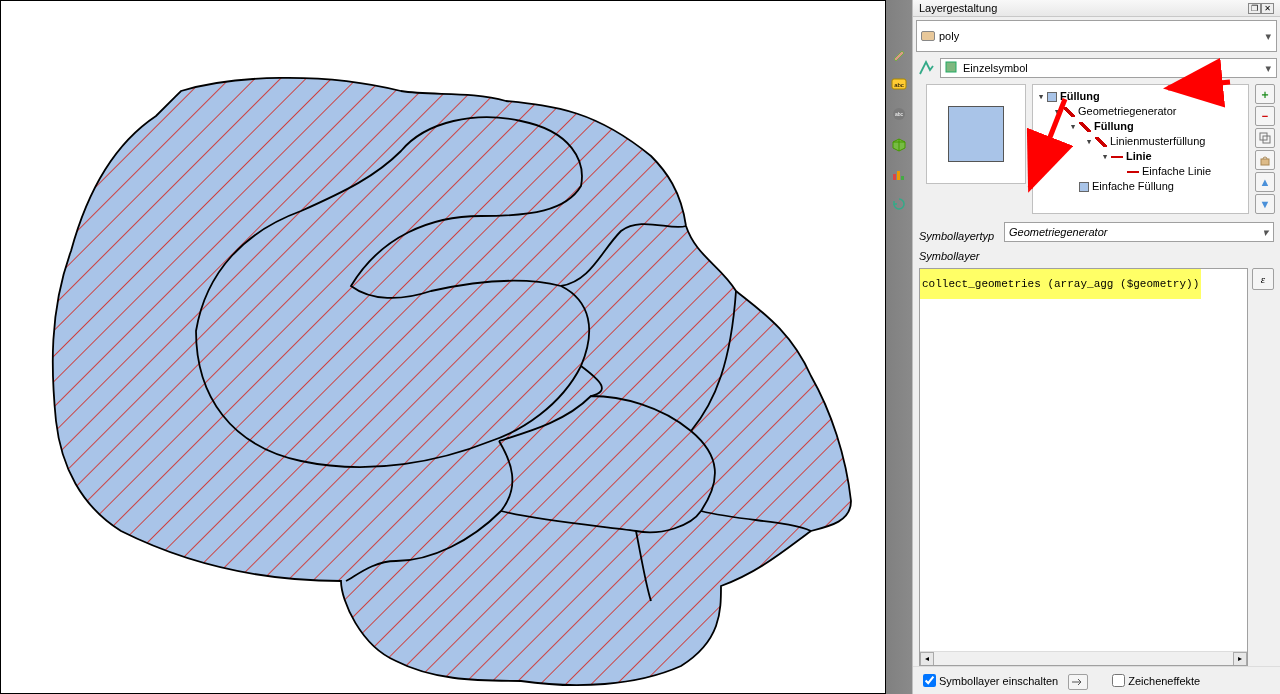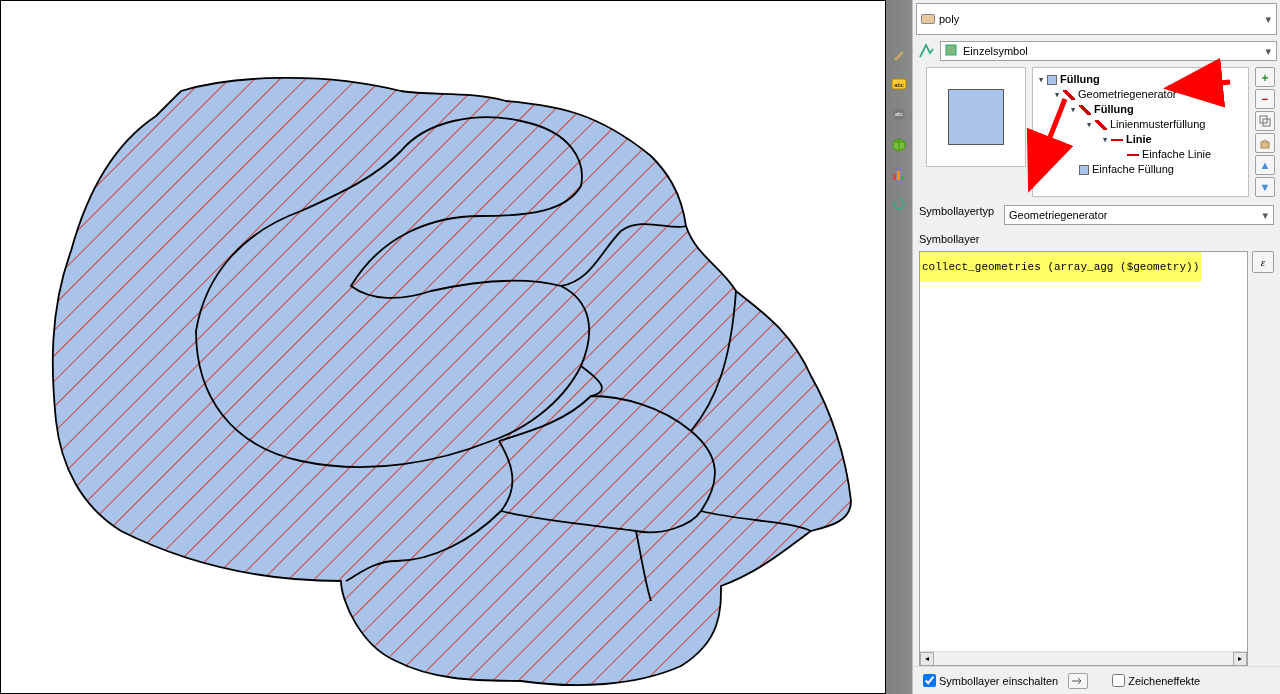--- a/index.html
+++ b/index.html
@@ -117,22 +117,23 @@
   .tree .bold { font-weight: bold; }
   .tree-side-btns {
     display:flex; flex-direction:column; gap:2px; width:22px;
   }
   .sbtn {
     width:20px;height:20px;border:1px solid #a0a0a0;background:#f5f5f5;
     display:flex;align-items:center;justify-content:center;font-size:11px;
     border-radius:2px;
   }
   .form-row {
-    display:flex; align-items:flex-start; gap:5px;
+    display:flex; align-items:flex-end; gap:5px;
     margin: 8px 6px 0 6px;
+    font-style: italic;
   }
   .form-row label { width: 80px; font-size:11px; text-align:left; }
   .form-row .select {
     flex:1; height:20px; border:1px solid #a0a0a0; background:#fff;
     display:flex; align-items:center; padding: 0 4px; position:relative;
     font-size: 11px;
   }
   .form-row .select::after { content:"▾"; position:absolute; right:5px; color:#555;}
   .geom-icon {
     width:14px; height:10px; border: 1px solid #888;
@@ -162,21 +163,21 @@
   }
   .expr-scroll-h .sbar-btn { width:14px;height:14px;border:1px solid #aaa;background:#e8e8e8;font-size:8px;display:flex;align-items:center;justify-content:center;}
   .expr-scroll-h .track { flex:1; background:#f0f0f0; }
   .eps-btn {
     width:22px;height:22px;border:1px solid #a0a0a0;background:#f5f5f5;
     display:flex;align-items:center;justify-content:center;
     font-family: serif; font-style: italic;
     border-radius:2px;
   }
   .footer {
-    display:flex; align-items:center; gap:10px; padding: 4px 6px;
+    display:flex; align-items:flex-end; gap:10px; padding: 4px 6px;
     border-top: 1px solid #ddd;
   }
   .footer input[type=checkbox]{ margin-right:3px; }
   .arrow-anno {
     position: absolute;
     pointer-events: none;
   }
 </style>
 </head>
 <body>
@@ -274,20 +275,27 @@
   </div>
   <div class="tbtn">
     <svg width="16" height="16">
         <path d="M8 3 A5 5 0 1 1 3 8" fill="none" stroke="#3a8" stroke-width="1.5"></path>
         <path d="M3 5 L3 8 L6 8" fill="none" stroke="#3a8" stroke-width="1.5"></path>
       </svg>
   </div>
 </div>
 
 <div class="panel">
+  <div class="panel-title">
+    <span>Layergestaltung</span>
+    <div class="winbtns">
+      <div class="winbtn">❐</div>
+      <div class="winbtn">✕</div>
+    </div>
+  </div>
 
   <div class="layer-select">
     <span class="poly-icon"></span>
     <span>poly</span>
   </div>
 
   <div class="renderer-row">
     <div class="renderer-icon">
       <svg width="18" height="18">
           <path d="M3 15 L9 3 L13 11 L16 7" fill="none" stroke="#3a8" stroke-width="1.8"></path>

